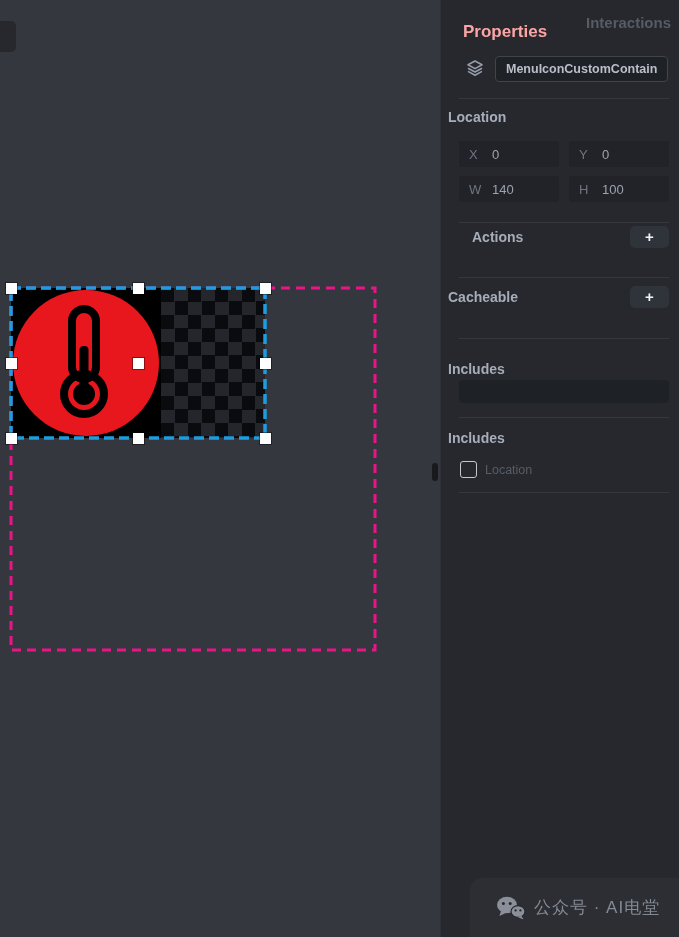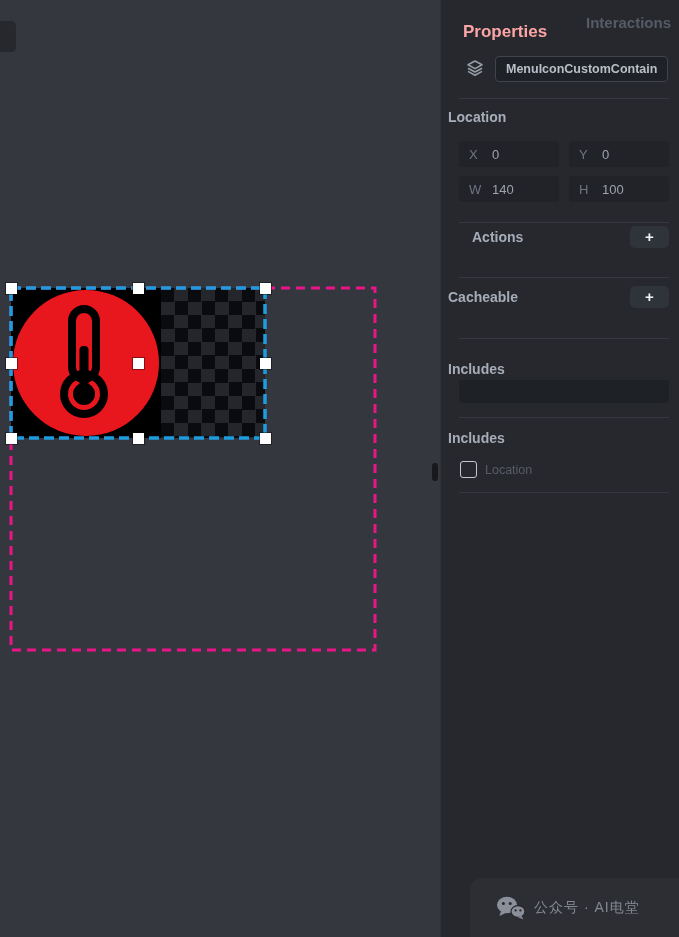--- a/index.html
+++ b/index.html
@@ -47,21 +47,21 @@
                     font-size:12px; padding:0 8px; outline:none;
                     font-family:"Liberation Sans","DejaVu Sans",sans-serif; }
   .checkbox { position:absolute; left:19px; top:461px; width:17px; height:17px;
               border:1.5px solid #c3c8d0; border-radius:3px; background:transparent; }
   .checkbox-label { position:absolute; left:44px; top:463px; font-size:12.5px; color:#575c66; }
 
   
   .watermark { position:absolute; left:470px; top:878px; width:209px; height:59px;
                background:rgba(255,255,255,0.03); border-radius:12px 0 0 0;
                display:flex; align-items:center; padding-left:26px; }
-  .watermark-text { color:#848a94; font-size:14px; letter-spacing:1px; margin-left:8px; }
+  .watermark-text { color:#848a94; font-size:17px; letter-spacing:1px; margin-left:8px; }
 </style>
 </head>
 <body>
 
 <div id="app">
 
   <div class="canvas">
     <div class="canvas-tab"></div>
 
     <div class="element-img">

